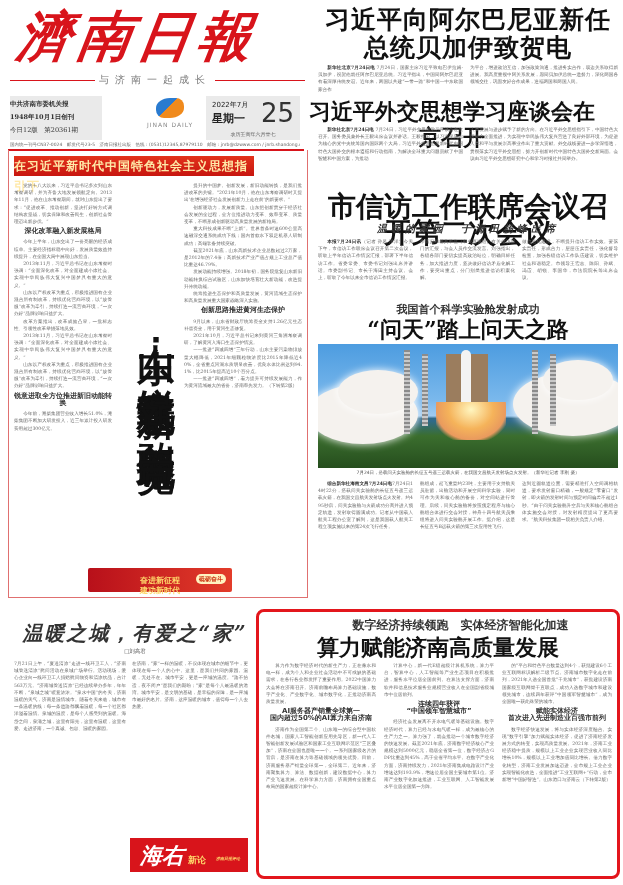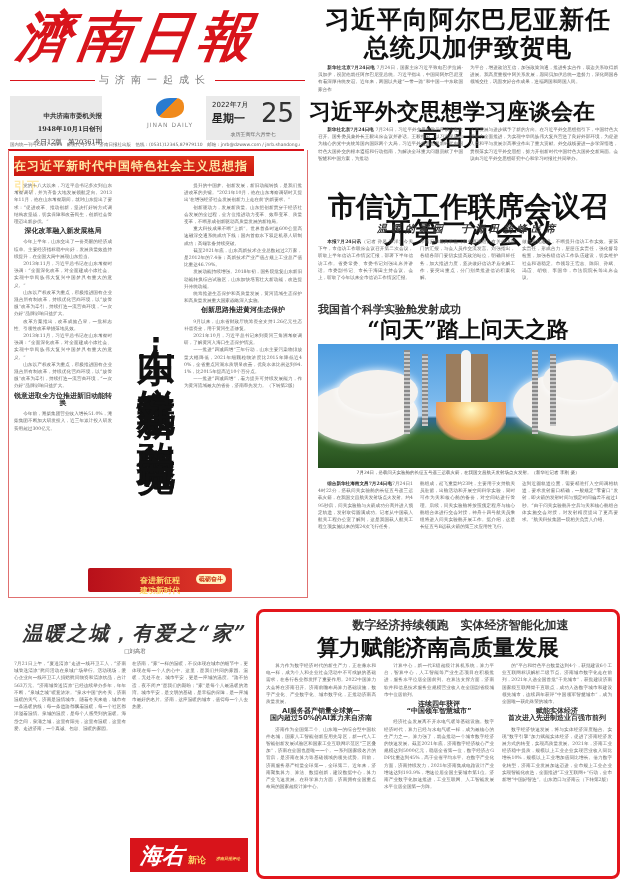--- a/index.html
+++ b/index.html
@@ -2,21 +2,21 @@
 <html><head>
 <meta charset="utf-8">
 <style>
 *{box-sizing:border-box;margin:0;padding:0}
 body{width:623px;height:885px;background:#fff;font-family:"DejaVu Serif",serif;color:#222;overflow:hidden;position:relative}
 .abs{position:absolute}
 .masthead-title{left:18px;top:4px;width:270px;height:64px;font-family:"DejaVu Serif",serif;font-size:54px;font-style:italic;font-weight:bold;color:#d8141b;letter-spacing:6px;line-height:64px;transform:skewX(-8deg)}
 .slogan-line{top:80px;height:1px;background:#d8141b}
 .slogan{left:0;top:73px;width:310px;text-align:center;font-size:10px;color:#777;letter-spacing:6px;font-family:"DejaVu Sans",sans-serif}
 .slogan span{background:#fff;padding:0 4px}
-.info-box{left:10px;top:96px;width:92px;height:44px;background:#eaeaea;font-size:6.5px;line-height:13px;text-align:right;color:#333;padding-top:14px}
+.info-box{left:10px;top:96px;width:92px;height:44px;background:#eaeaea;font-size:6.5px;line-height:13px;text-align:left;color:#333;padding-top:2px}
 .logo{left:140px;top:98px;width:60px;height:42px;text-align:center}
 .logo-mark{width:28px;height:20px;margin:0 auto;background:linear-gradient(135deg,#2a7bd0 0 45%,#f08a1c 45% 100%);border-radius:50% 8px 50% 8px}
 .logo-text{font-family:"DejaVu Sans",sans-serif;font-size:6px;color:#888;letter-spacing:1px;margin-top:3px}
 .date-box{left:206px;top:96px;width:94px;height:44px;background:#eaeaea}
 .date-ym{position:absolute;left:6px;top:4px;font-size:7px;font-family:"DejaVu Sans",sans-serif}
 .date-wd{position:absolute;left:6px;top:15px;font-size:11px;font-weight:bold;font-family:"DejaVu Sans",sans-serif}
 .date-d{position:absolute;right:6px;top:2px;font-size:26px;font-family:"DejaVu Sans",sans-serif;color:#333}
 .date-lunar{position:absolute;left:0;width:100%;bottom:3px;text-align:center;font-size:5px;color:#555}
 .meta-line{left:10px;top:142px;width:290px;font-size:4.5px;color:#666;white-space:nowrap;overflow:hidden;font-family:"DejaVu Sans",sans-serif}
 .red-rule{left:8px;top:149px;width:296px;height:2px;background:#d8141b}
@@ -120,21 +120,21 @@
 <div class="abs col-text" style="left:470px;top:126px;width:148px;height:44px">人类发展与进步赋予了新的方向。在习近平外交思想指引下，中国特色大国外交全面推进，为实现中华民族伟大复兴营造了良好外部环境，为促进人类和平与发展崇高事业作出了重大贡献。外交战线要进一步学深悟透，贯彻落实习近平外交思想，努力开创新时代中国特色大国外交新局面。会议由习近平外交思想研究中心和学习时报社共同举办。</div>
 
 <div class="abs headline-mid" style="left:318px;top:194px;width:300px;font-size:28px">市信访工作联席会议召开第二次会议</div>
 <div class="abs byline" style="left:318px;top:222px;width:300px">温暖的家园　于海田杨峰出席</div>
 <div class="abs col-text" style="left:318px;top:238px;width:95px;height:52px">
   <p><b style="color:#333">本报7月24日讯</b><span>（记者 孙凤 洋洋）今天下午，市信访工作联席会议召开第二次会议，听取上半年信访工作情况汇报，部署下半年信访工作。省委常委、市委书记刘强出席并讲话。市委副书记、市长于海田主持会议。会上，听取了今年以来全市信访工作情况汇报。</span></p>
 </div>
 <div class="abs col-text" style="left:420px;top:238px;width:95px;height:52px">作情况和相关单位（中央巡视组）有关信访部门的汇报，与会人员作交流发言。刘强指出，各级各部门要切实提高政治站位，明确目标任务，加大推进力度，坚决做好信访矛盾化解工作，要突出重点，分门别类推进信访积案化解。</div>
 <div class="abs col-text" style="left:522px;top:238px;width:96px;height:52px">做信息化建设，不断提升信访工作实效。要落实责任，形成合力，层层压实责任，强化督导检查，加强各级信访工作队伍建设，切实维护社会和谐稳定。市领导王宏志、陈阳、孙斌、冯霞、胡锐、李国华，市法院院长等出席会议。</div>
 
-<div class="abs" style="left:318px;top:302px;width:300px;text-align:left;font-size:11px;font-weight:bold;color:#333;font-family:'DejaVu Sans',sans-serif">我国首个科学实验舱发射成功</div>
+<div class="abs" style="left:318px;top:302px;width:300px;text-align:center;font-size:11px;font-weight:bold;color:#333;font-family:'DejaVu Sans',sans-serif">我国首个科学实验舱发射成功</div>
 <div class="abs headline-mid" style="left:318px;top:316px;width:300px;font-size:22px">“问天”踏上问天之路</div>
 
 <div class="abs photo">
   <div class="cloud" style="left:-10px;top:40px;width:110px;height:60px"></div>
   <div class="cloud" style="left:20px;top:26px;width:80px;height:44px"></div>
   <div class="cloud" style="left:195px;top:28px;width:120px;height:64px"></div>
   <div class="cloud" style="left:225px;top:16px;width:70px;height:40px"></div>
   <div class="tower" style="left:86px;top:6px;height:84px"></div>
   <div class="tower" style="left:104px;top:10px;height:72px"></div>
   <div class="tower" style="left:214px;top:6px;height:84px"></div>

